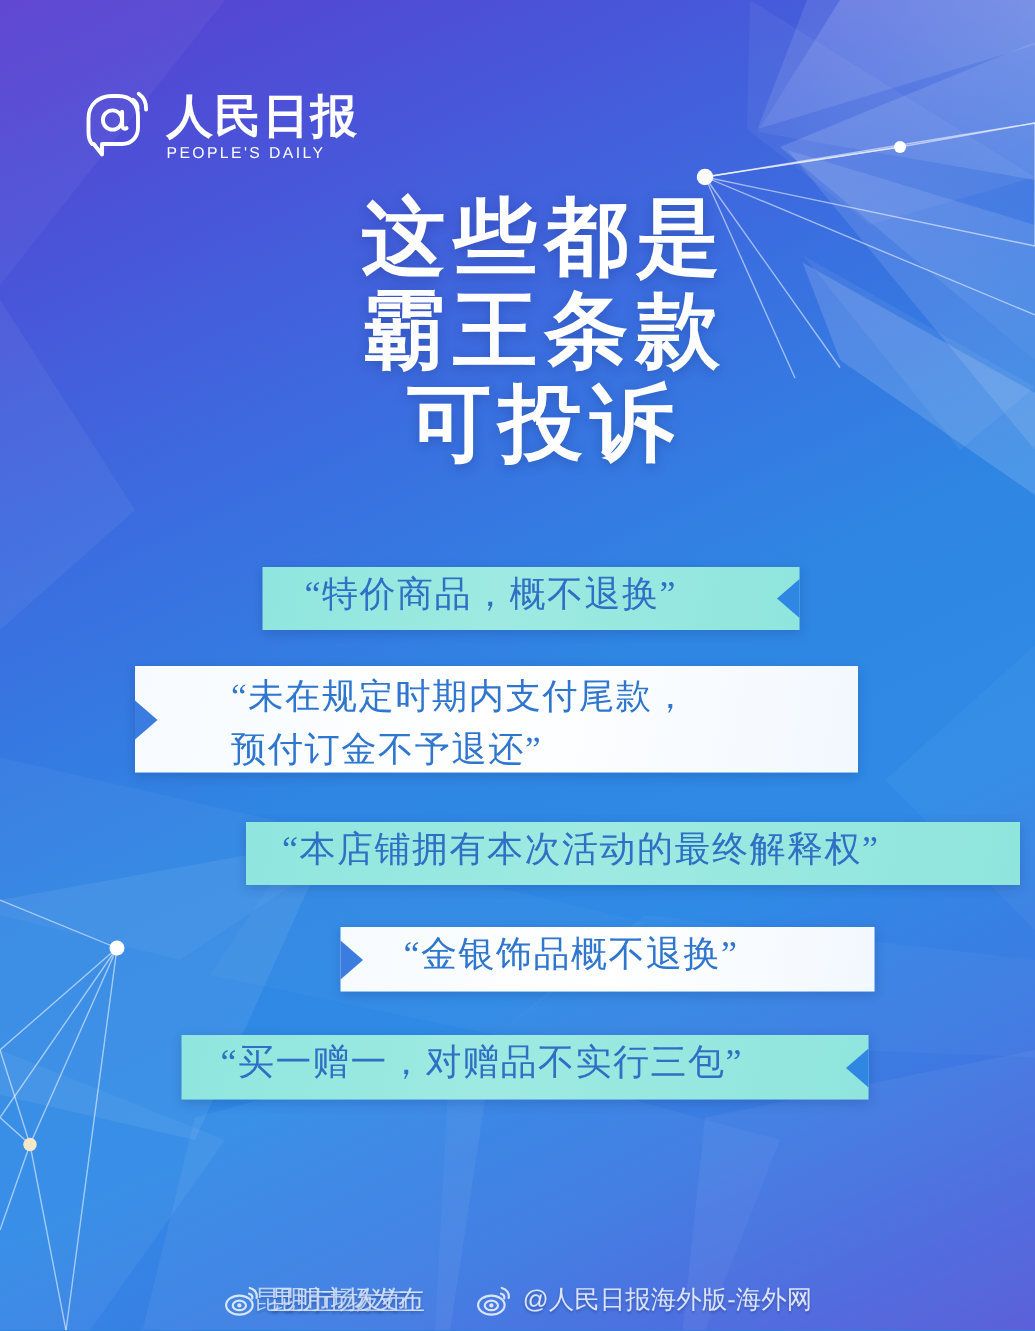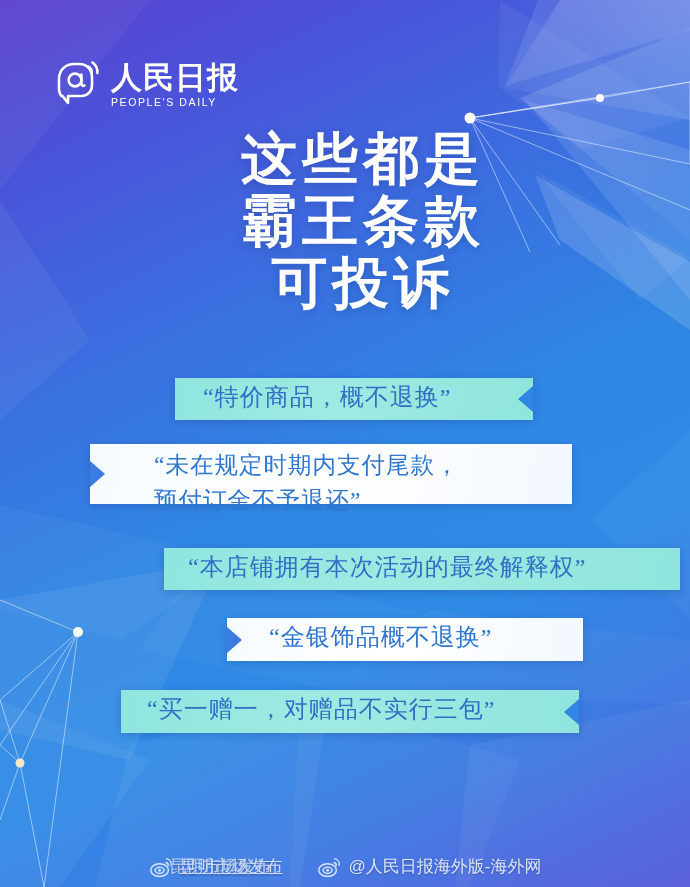--- a/index.html
+++ b/index.html
@@ -89,21 +89,21 @@
   }
   .notch.left {
     left:0;
     border-top:13px solid transparent;
     border-bottom:13px solid transparent;
     border-left:15px solid #3a7ce0;
   }
 
   
   #ribbon-1 { position:absolute; left:159px; top:0px;   width:358px; height:42px; padding:0 26px 0 28px; }
-  #ribbon-2 { position:absolute; left:74px;  top:66px;  width:482px; height:60px; padding:4px 24px 0 64px; }
+  #ribbon-2 { position:absolute; left:74px;  top:66px;  width:482px; height:71px; padding:4px 24px 0 64px; }
   #ribbon-3 { position:absolute; left:148px; top:170px; width:516px; height:42px; padding:0 18px 0 24px; }
   #ribbon-4 { position:absolute; left:211px; top:240px; width:356px; height:43px; padding:0 20px 0 42px; }
   #ribbon-5 { position:absolute; left:105px; top:312px; width:458px; height:43px; padding:0 28px 0 26px; }
 
   #ribbon-2 .txt { line-height:35px; font-size:23.5px; }
 
   
   .footer {
     position:absolute; left:0; bottom:9px; width:690px;
     display:flex; align-items:center; justify-content:center; gap:34px;

